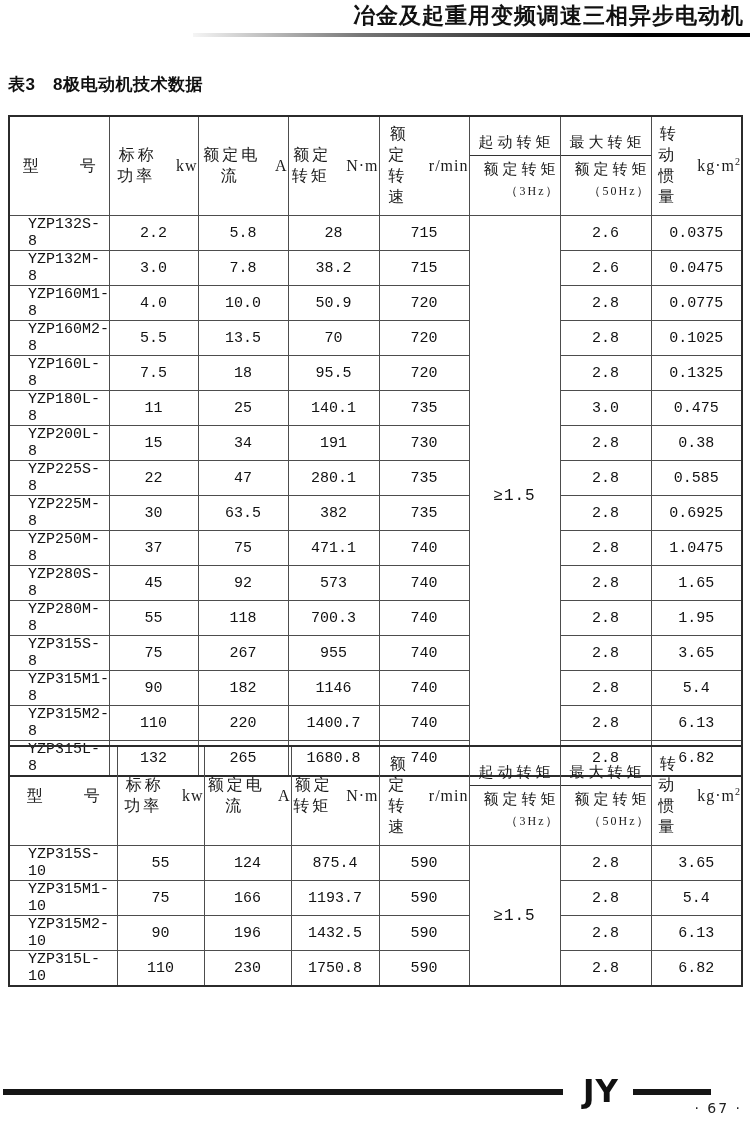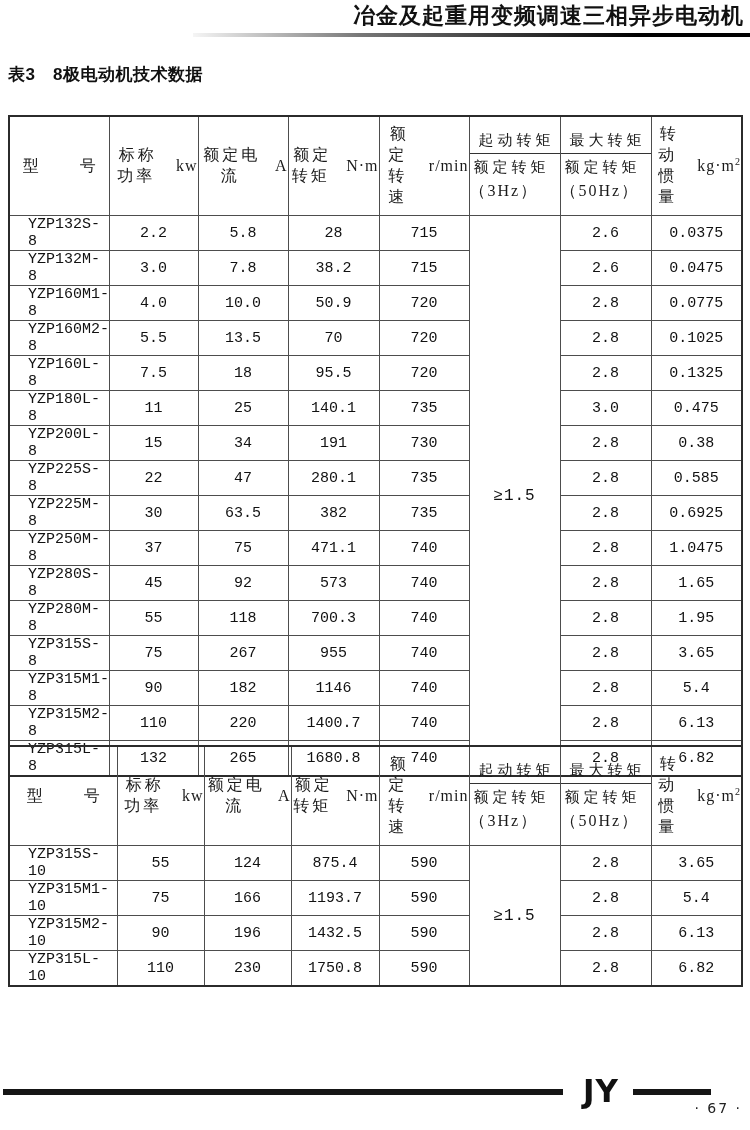--- a/index.html
+++ b/index.html
@@ -16,42 +16,42 @@
   .header-rule{
     position:absolute;top:33px;left:193px;width:557px;height:4px;
     background:linear-gradient(to right, rgba(0,0,0,0.04), #777 30%, #000 80%);
   }
   
   .caption{
     position:absolute;left:8px;
     font-family:"Liberation Sans","DejaVu Sans",sans-serif;
     font-weight:bold;font-size:17px;color:#111;letter-spacing:0.5px;
   }
-  #caption-t3{top:63px;}
+  #caption-t3{top:73px;}
   #caption-t4{top:703px;}
   
   table.spec{
     position:absolute;left:8px;width:733px;
     border-collapse:collapse;table-layout:fixed;
     border:2px solid #2b2b2b;
   }
   #table3{top:115px;}
   #table4{top:745px;}
   .spec th,.spec td{border:1px solid #4d4d4d;padding:0;}
   .spec th{
     height:98px;font-weight:normal;font-size:16px;vertical-align:middle;
     text-align:center;color:#1a1a1a;
   }
   .th-stack{display:flex;justify-content:center;align-items:center;gap:13px;}
   .cn{letter-spacing:3px;text-indent:3px;}
   .unit{font-size:16px;letter-spacing:1px;}
-  .frac{display:flex;flex-direction:column;align-items:flex-start;gap:4px;line-height:1.25;}
+  .frac{display:flex;flex-direction:column;align-items:flex-end;gap:4px;line-height:1.25;}
   .frac-top{display:inline-block;border-bottom:1px solid #333;padding:0 5px 3px;letter-spacing:4px;text-indent:4px;font-size:15px;}
   .frac-bottom{letter-spacing:4px;text-indent:4px;font-size:15px;}
-  .frac-note{font-size:16px;letter-spacing:2px;margin-top:1px;}
+  .frac-note{font-size:12px;letter-spacing:2px;margin-top:1px;}
   .spec td{
     height:27px;text-align:center;vertical-align:middle;
     font-family:"Liberation Mono","DejaVu Sans Mono",monospace;
     font-size:15px;color:#111;
   }
   .spec td.model{text-align:left;padding-left:18px;letter-spacing:0;}
   .spec td.merged{
     font-family:"Liberation Mono","DejaVu Sans Mono",monospace;
     font-size:16px;letter-spacing:1px;
   }

